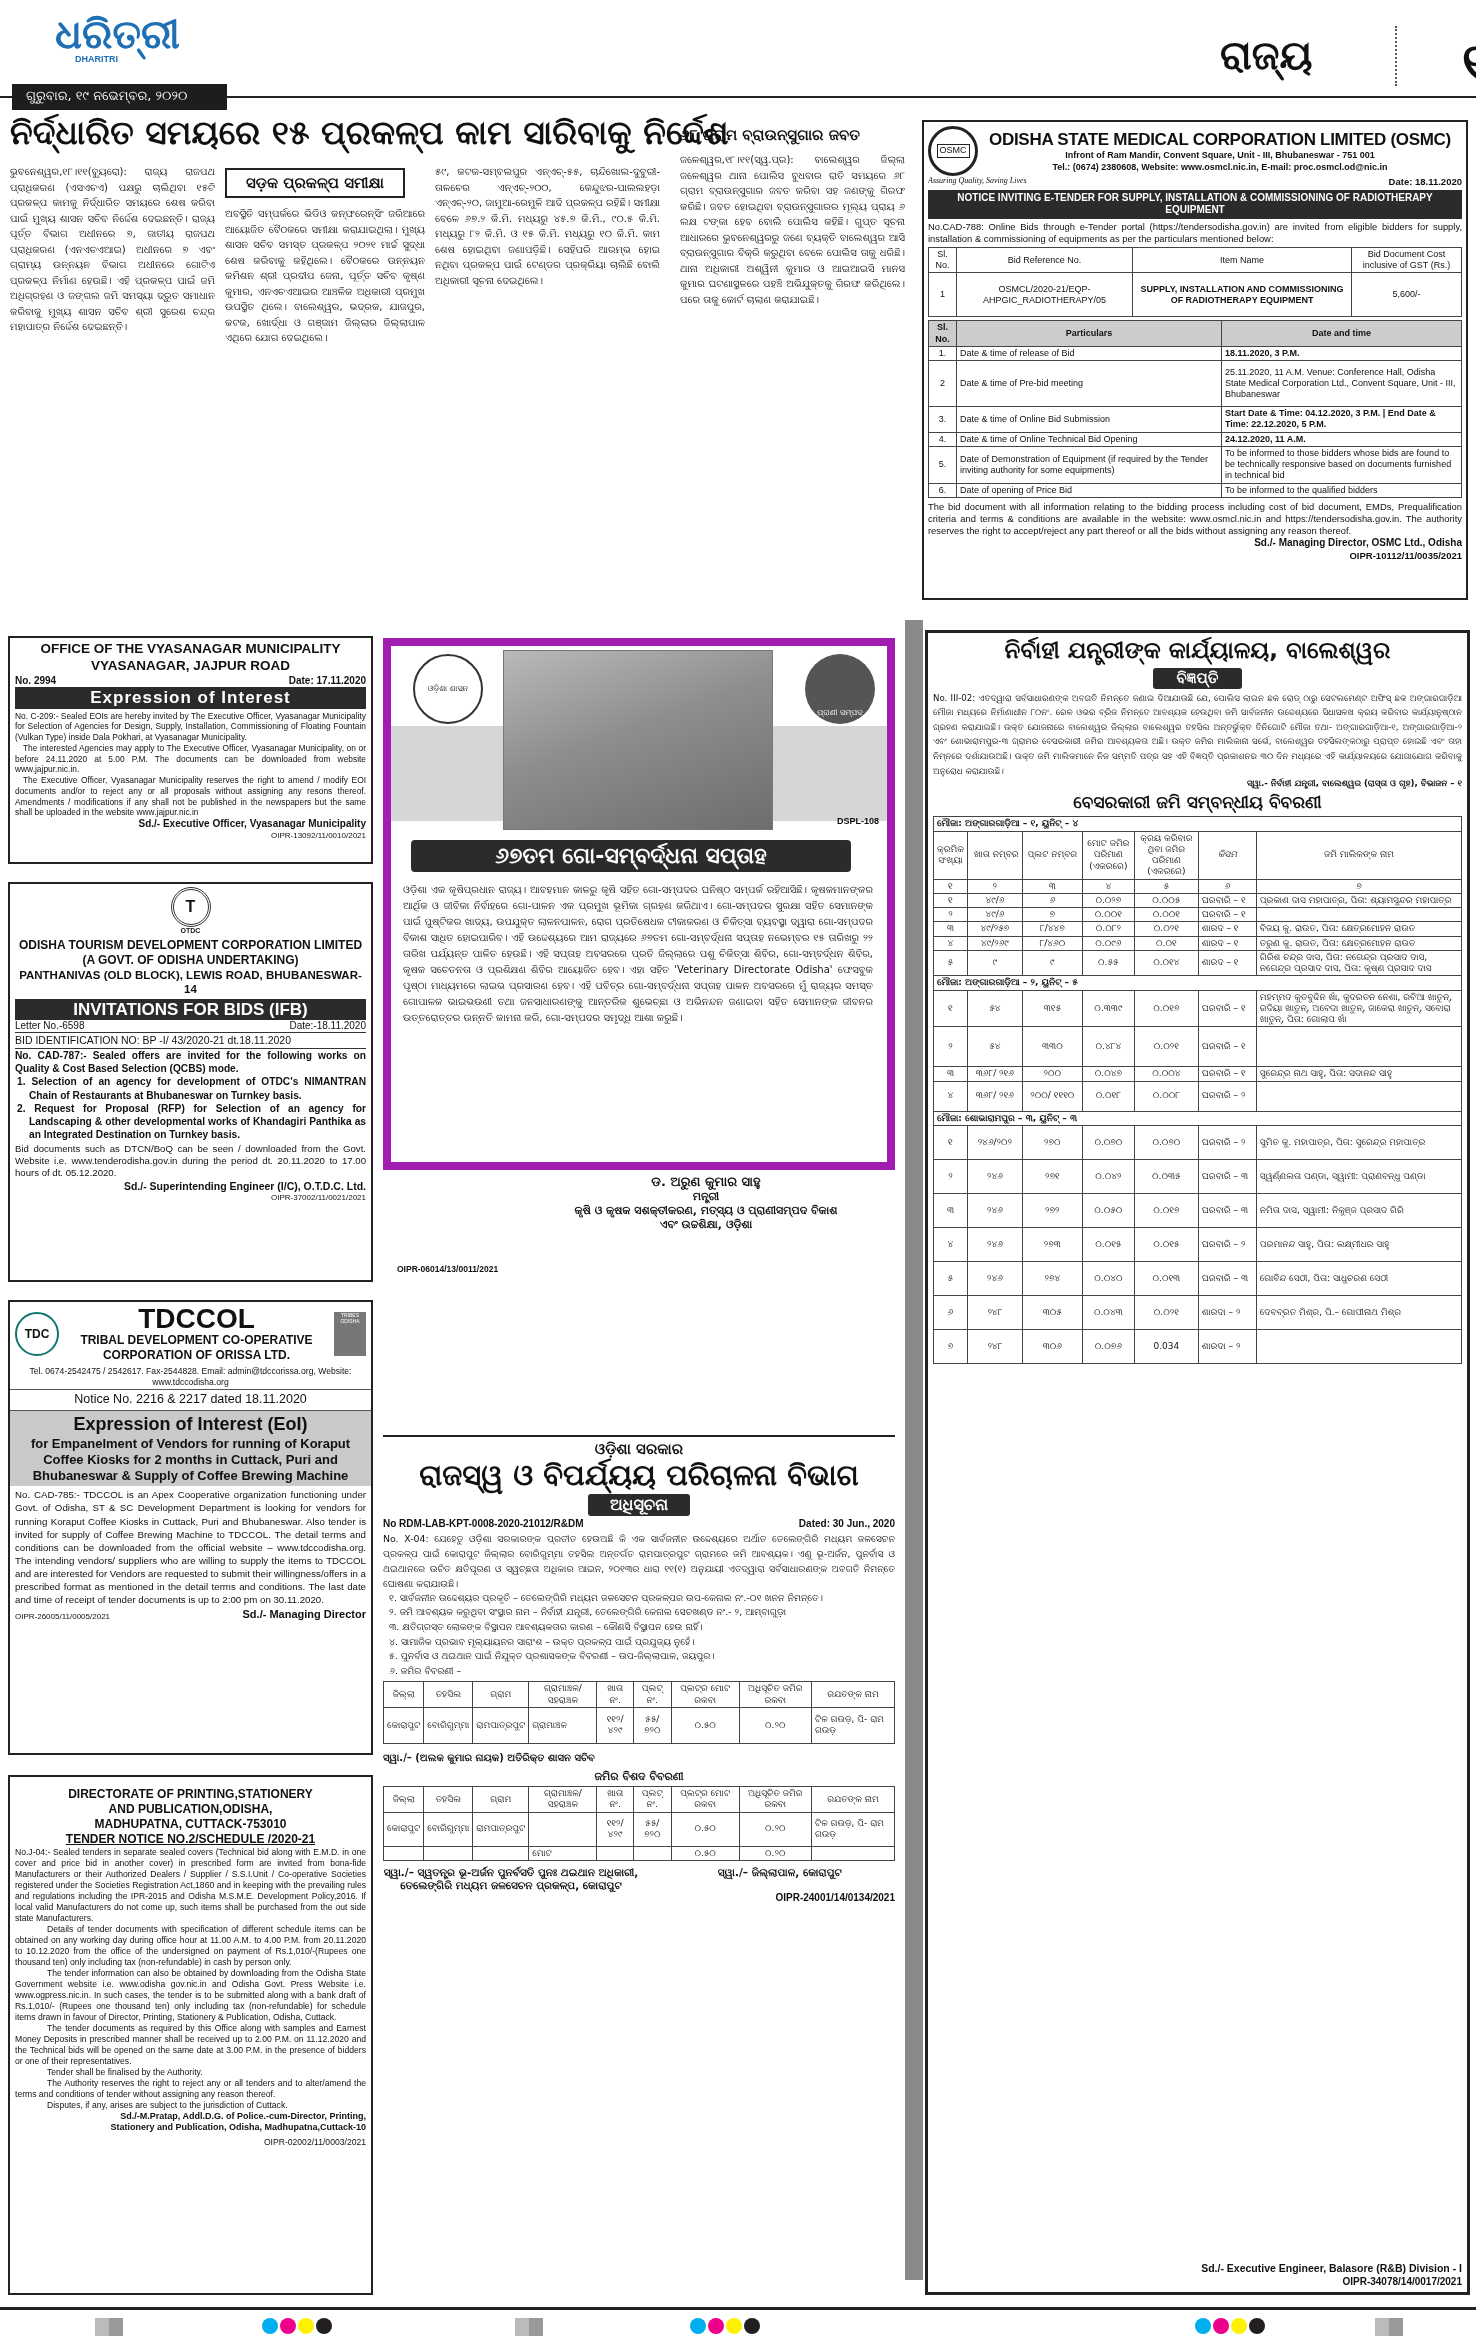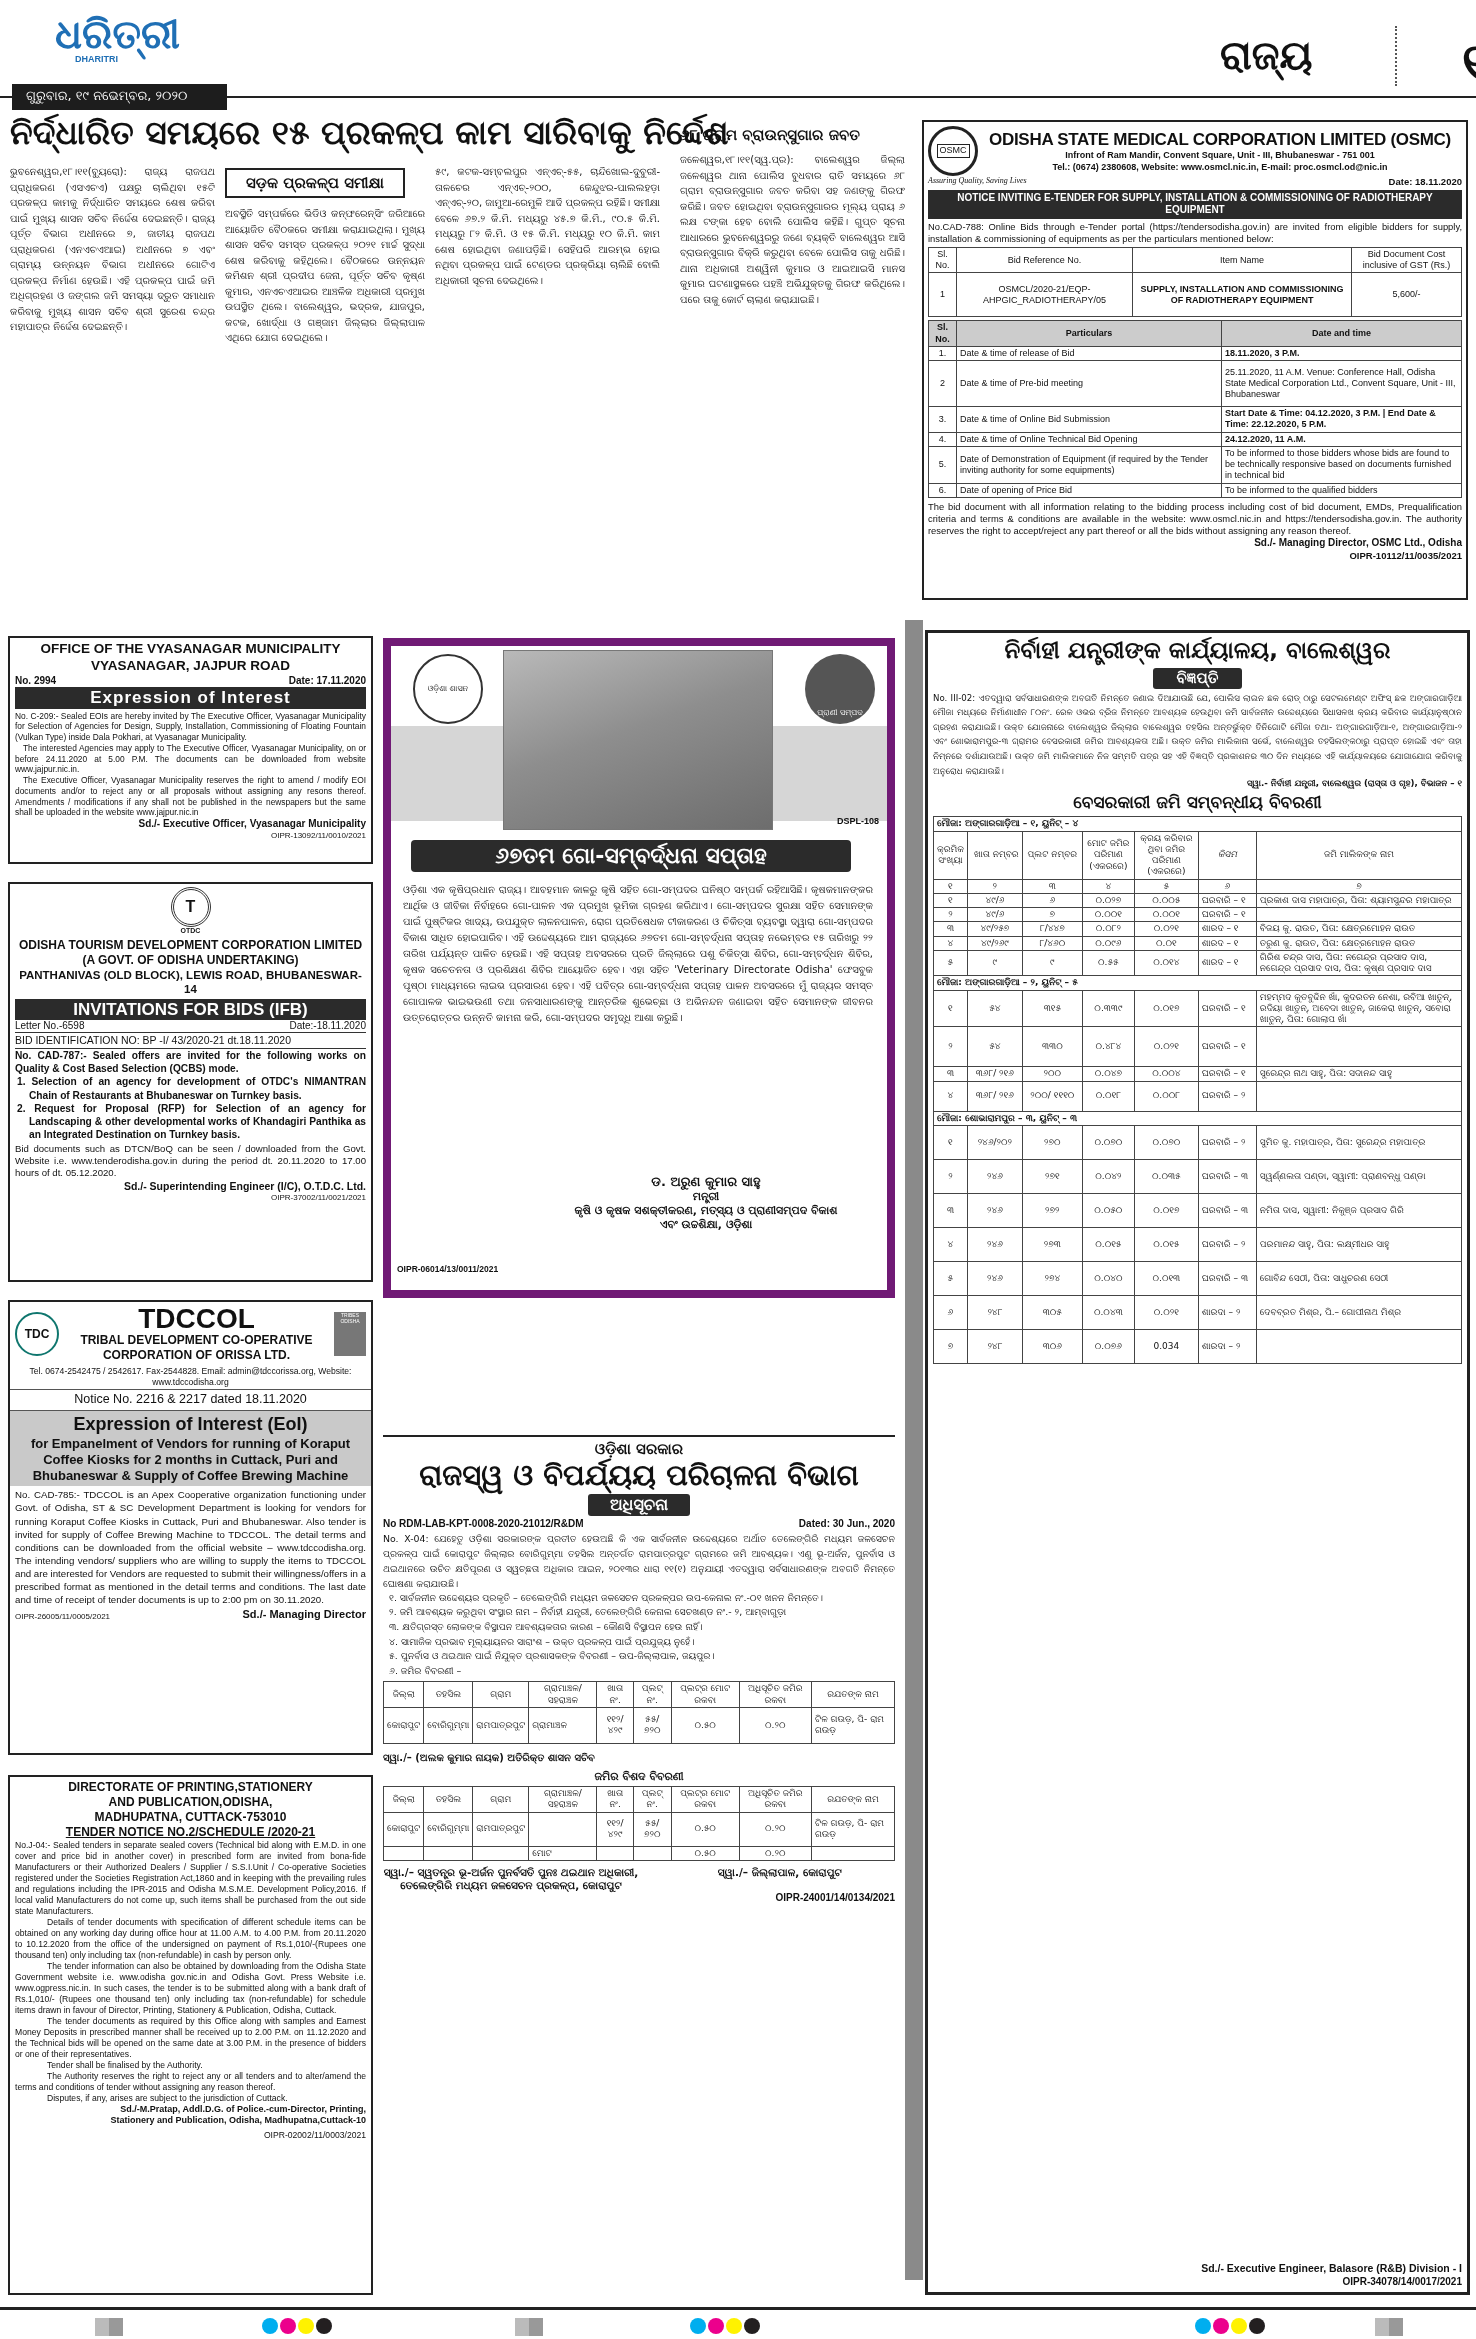--- a/index.html
+++ b/index.html
@@ -184,38 +184,38 @@
     <div style="font-size:18px;">Expression of Interest (EoI)</div>
     <div style="font-size:13px;line-height:1.25;">for Empanelment of Vendors for running of Koraput Coffee Kiosks for 2 months in Cuttack, Puri and Bhubaneswar &amp; Supply of Coffee Brewing Machine</div>
   </div>
   <div class="para" style="font-size:9.7px;padding:2px 5px;line-height:1.35;">No. CAD-785:- TDCCOL is an Apex Cooperative organization functioning under Govt. of Odisha, ST &amp; SC Development Department is looking for vendors for running Koraput Coffee Kiosks in Cuttack, Puri and Bhubaneswar. Also tender is invited for supply of Coffee Brewing Machine to TDCCOL. The detail terms and conditions can be downloaded from the official website – www.tdccodisha.org. The intending vendors/ suppliers who are willing to supply the items to TDCCOL and are interested for Vendors are requested to submit their willingness/offers in a prescribed format as mentioned in the detail terms and conditions. The last date and time of receipt of tender documents is up to 2:00 pm on 30.11.2020.</div>
   <div style="display:flex;justify-content:space-between;align-items:flex-end;padding:0 5px;">
     <span style="font-size:8px;">OIPR-26005/11/0005/2021</span>
     <span style="font-size:11px;font-weight:bold;">Sd./- Managing Director</span>
   </div>
 </div>
 
-<div class="abs box" style="left:8px;top:1775px;width:365px;height:520px;padding:3px 5px;">
+<div class="abs box" style="left:8px;top:1775px;width:365px;height:520px;padding:10px 5px;">
   <div class="center bold" style="font-size:12px;">DIRECTORATE OF PRINTING,STATIONERY</div>
   <div class="center bold" style="font-size:12px;">AND PUBLICATION,ODISHA,</div>
   <div class="center bold" style="font-size:12px;">MADHUPATNA, CUTTACK-753010</div>
   <div class="center bold" style="font-size:12px;text-decoration:underline;">TENDER NOTICE NO.2/SCHEDULE /2020-21</div>
   <div class="para" style="font-size:8.6px;">No.J-04:- Sealed tenders in separate sealed covers (Technical bid along with E.M.D. in one cover and price bid in another cover) in prescribed form are invited from bona-fide Manufacturers or their Authorized Dealers / Supplier / S.S.I.Unit / Co-operative Societies registered under the Societies Registration Act,1860 and in keeping with the prevailing rules and regulations including the IPR-2015 and Odisha M.S.M.E. Development Policy,2016. If local valid Manufacturers do not come up, such items shall be purchased from the out side state Manufacturers.</div>
   <div class="para" style="font-size:8.6px;text-indent:32px;">Details of tender documents with specification of different schedule items can be obtained on any working day during office hour at 11.00 A.M. to 4.00 P.M. from 20.11.2020 to 10.12.2020 from the office of the undersigned on payment of Rs.1,010/-(Rupees one thousand ten) only including tax (non-refundable) in cash by person only.</div>
   <div class="para" style="font-size:8.6px;text-indent:32px;">The tender information can also be obtained by downloading from the Odisha State Government website i.e. www.odisha gov.nic.in and Odisha Govt. Press Website i.e. www.ogpress.nic.in. In such cases, the tender is to be submitted along with a bank draft of Rs.1,010/- (Rupees one thousand ten) only including tax (non-refundable) for schedule items drawn in favour of Director, Printing, Stationery &amp; Publication, Odisha, Cuttack.</div>
   <div class="para" style="font-size:8.6px;text-indent:32px;">The tender documents as required by this Office along with samples and Earnest Money Deposits in prescribed manner shall be received up to 2.00 P.M. on 11.12.2020 and the Technical bids will be opened on the same date at 3.00 P.M. in the presence of bidders or one of their representatives.</div>
   <div class="para" style="font-size:8.6px;text-indent:32px;">Tender shall be finalised by the Authority.</div>
   <div class="para" style="font-size:8.6px;text-indent:32px;">The Authority reserves the right to reject any or all tenders and to alter/amend the terms and conditions of tender without assigning any reason thereof.</div>
   <div class="para" style="font-size:8.6px;text-indent:32px;">Disputes, if any, arises are subject to the jurisdiction of Cuttack.</div>
   <div class="right bold" style="font-size:9px;">Sd./-M.Pratap, Addl.D.G. of Police.-cum-Director, Printing,</div>
   <div class="right bold" style="font-size:9px;">Stationery and Publication, Odisha, Madhupatna,Cuttack-10</div>
   <div class="right" style="font-size:8.6px;margin-top:3px;">OIPR-02002/11/0003/2021</div>
 </div>
 
-<div class="abs" style="left:383px;top:638px;width:512px;height:660px;background:#701a75;padding:8px;">
+<div class="abs" style="left:383px;top:638px;width:512px;height:532px;background:#a21caf;padding:8px;">
   <div style="background:#fff;width:100%;height:100%;position:relative;padding:6px;">
     <div style="position:absolute;left:22px;top:8px;width:70px;height:70px;border:2px solid #333;border-radius:50%;display:flex;align-items:center;justify-content:center;">
       <span class="odia" style="font-size:8px;">ଓଡ଼ିଶା ଶାସନ</span>
     </div>
     <div style="position:absolute;right:12px;top:8px;width:70px;height:70px;background:#555;border-radius:50%;display:flex;align-items:flex-end;justify-content:center;color:#fff;padding-bottom:6px;">
       <span class="odia" style="font-size:8px;">ପ୍ରାଣୀ ସମ୍ପଦ</span>
     </div>
     <div style="position:absolute;left:0;top:80px;width:100%;height:95px;background:#d6d6d6;"></div>
     <div style="position:absolute;left:112px;top:4px;width:270px;height:180px;background:linear-gradient(160deg,#b9b9b9 0%,#8e8e8e 45%,#6d6d6d 100%);border:1px solid #777;"></div>
     <div class="bold" style="position:absolute;right:8px;top:170px;font-size:9px;">DSPL-108</div>

